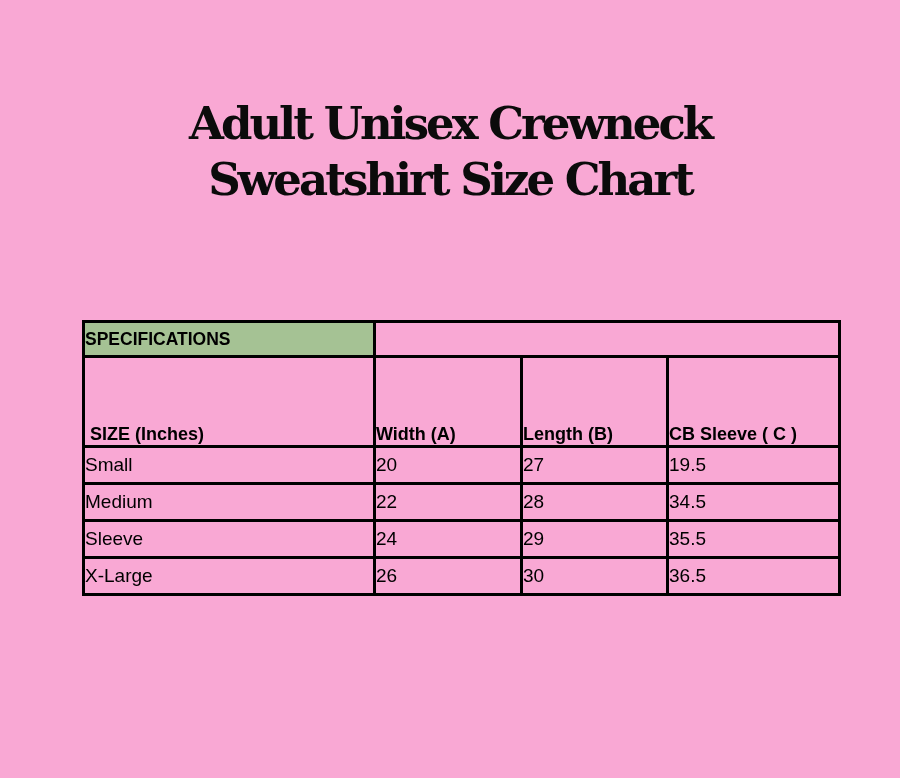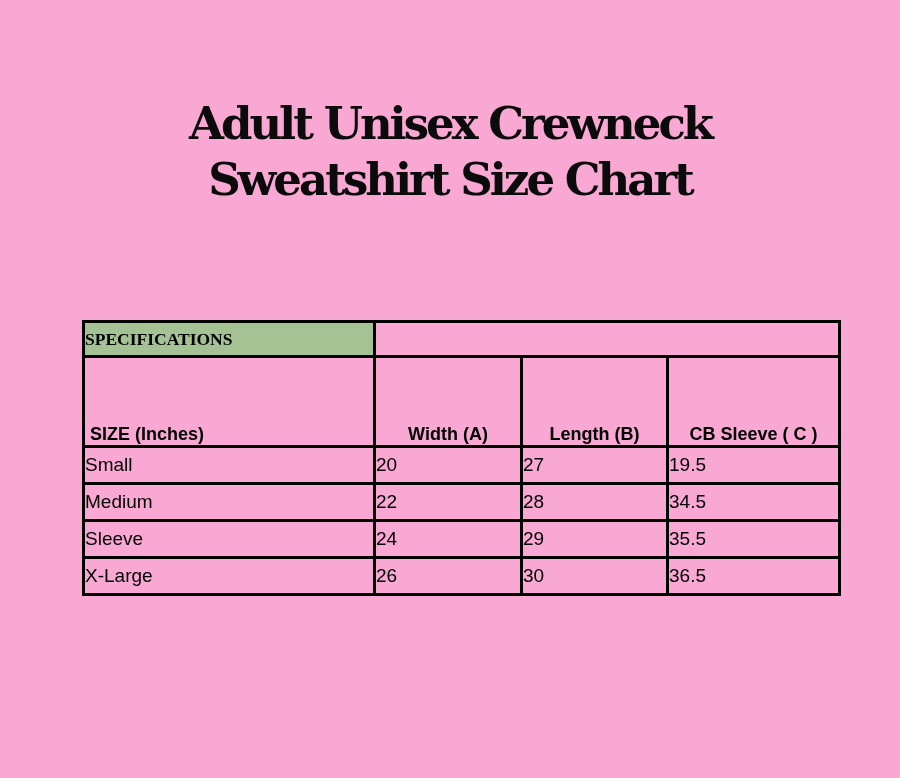--- a/index.html
+++ b/index.html
@@ -50,31 +50,30 @@
   tr.spec-row { height: 35px; }
   tr.header-row { height: 90px; }
   tr.data-row { height: 37px; }
 
   td.spec-cell {
     font-weight: bold;
     font-size: 17.5px;
     text-align: left;
     vertical-align: middle;
     padding-left: 5px;
-    font-family: Liberation Serif, serif;
   }
   td.ghost-cell {
     border: none;
     background: transparent;
   }
   th.col-header {
     font-weight: bold;
     font-size: 18px;
     vertical-align: bottom;
-    text-align: center;
+    text-align: left;
     padding-bottom: 7px;
   }
   th.col-header.size-col {
     text-align: left;
     padding-left: 5px;
   }
   td.size-name-cell {
     font-size: 19px;
     font-weight: normal;
     text-align: left;

